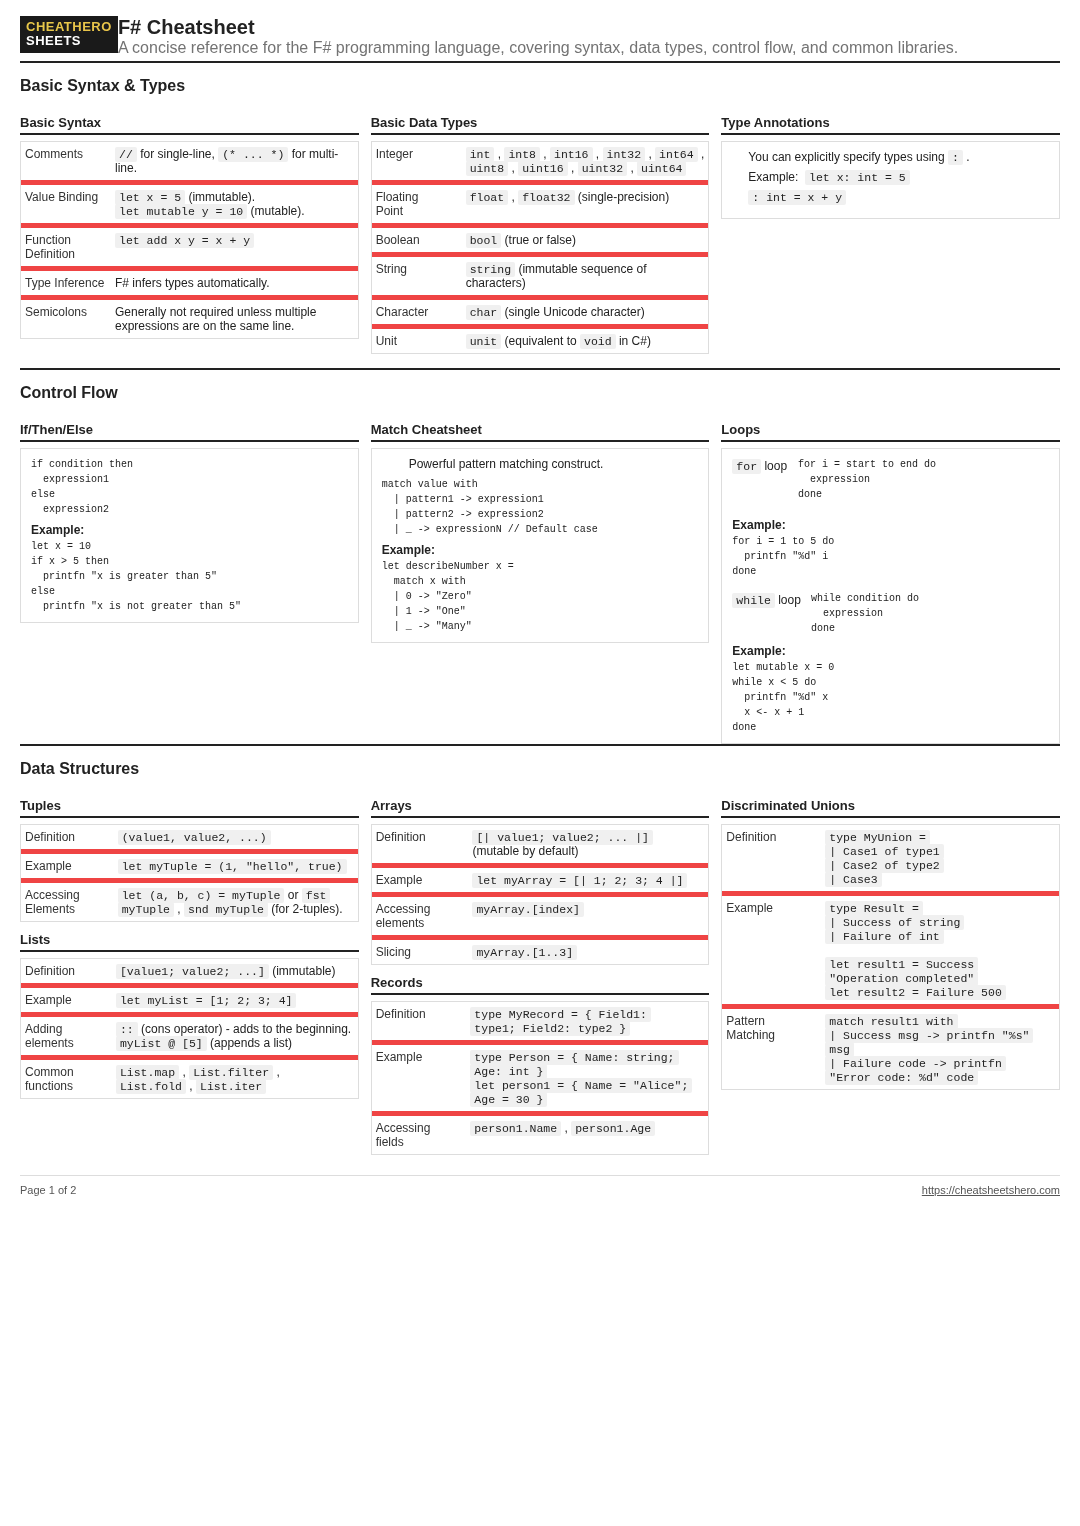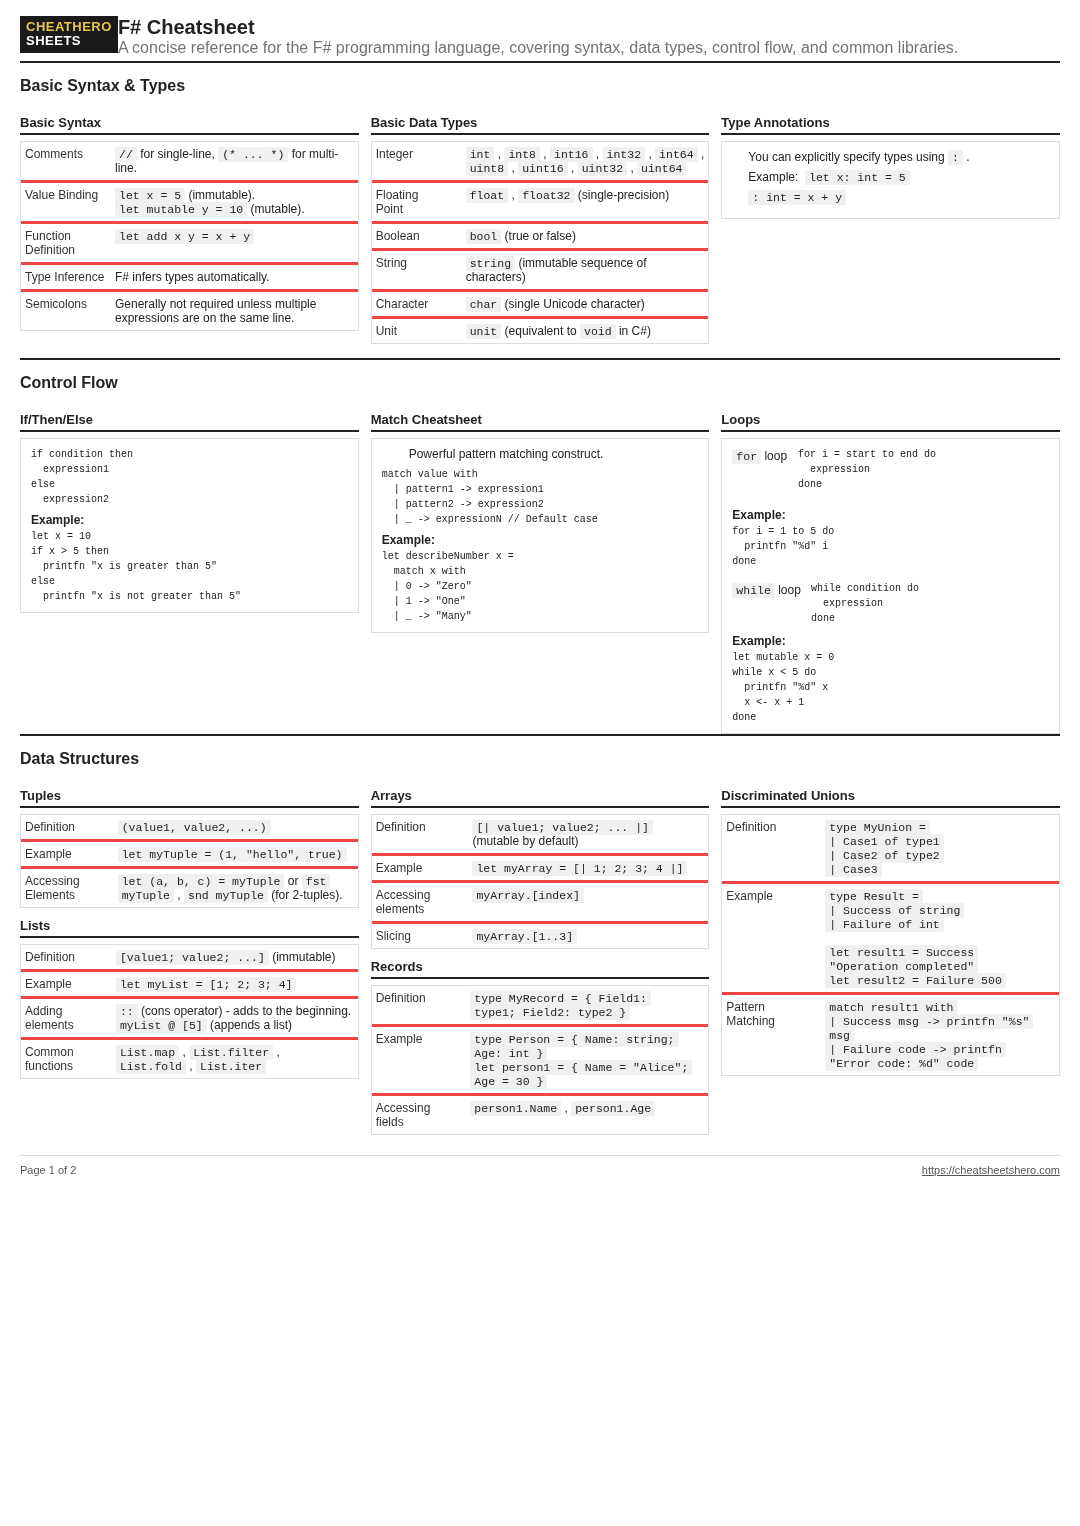--- a/index.html
+++ b/index.html
@@ -36,21 +36,21 @@
     hr.section-divider { border: none; border-top: 2px solid #222; margin-bottom: 10px; }
 
     
     .three-col { display: grid; grid-template-columns: 1fr 1fr 1fr; gap: 12px; margin-bottom: 14px; }
 
     
     .panel { border: 1px solid #ddd; padding: 0; }
 
     
     .info-table { width: 100%; border-collapse: collapse; }
-    .info-table tr { border-bottom: 3px solid #ef4444; }
+    .info-table tr { border-bottom: 5px solid #ef4444; }
     .info-table tr:last-child { border-bottom: none; }
     .info-table td { padding: 5px 4px; vertical-align: top; font-size: 12px; }
     .info-table td:first-child { color: #333; font-weight: 500; white-space: nowrap; min-width: 90px; }
 
     
     code {
       font-family: 'Courier New', monospace;
       background: #f0f0f0;
       padding: 1px 4px;
       border-radius: 2px;

